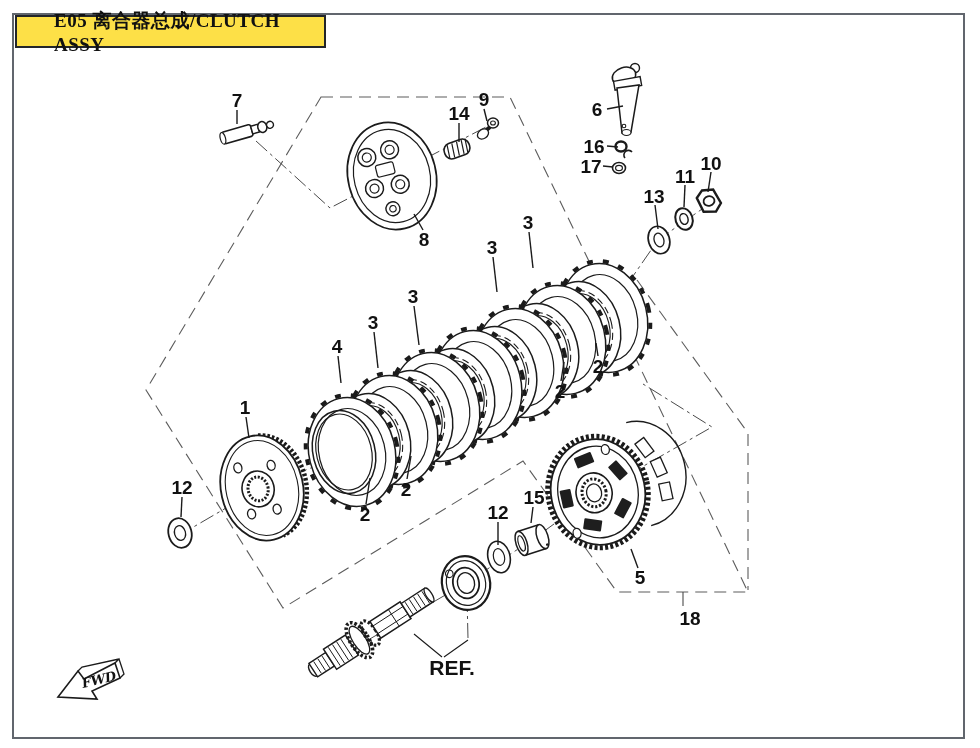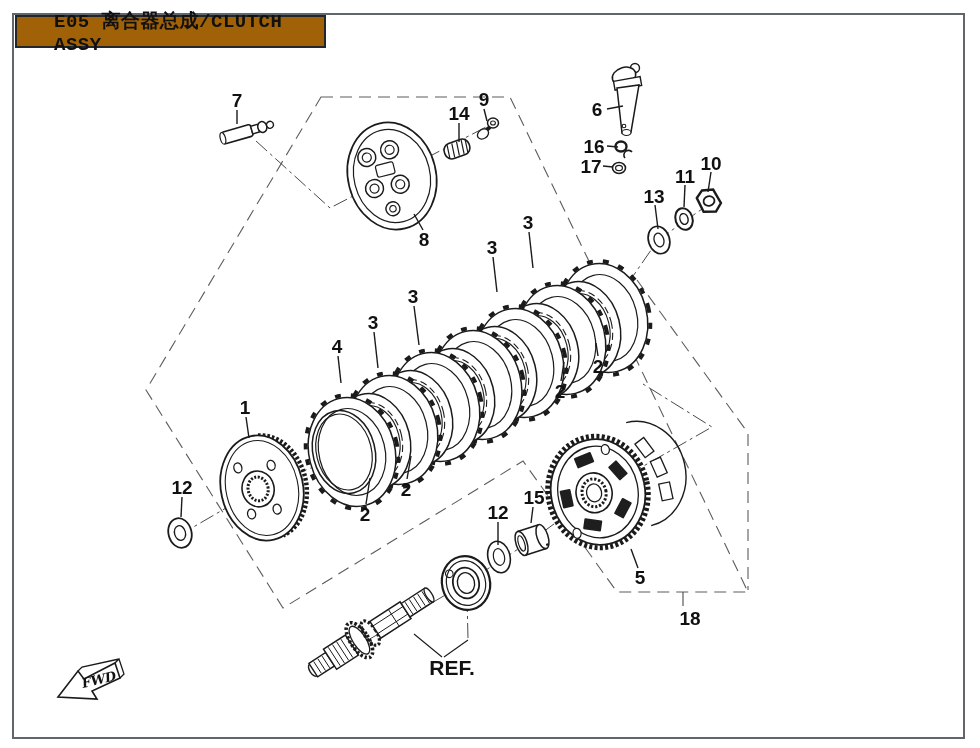--- a/index.html
+++ b/index.html
@@ -1,24 +1,24 @@
 <!DOCTYPE html>
 <html><head>
 <meta charset="utf-8">
 <style>
   html,body{margin:0;padding:0;background:#fff;}
   .page{position:relative;width:980px;height:748px;background:#fff;overflow:hidden;
         font-family:"Liberation Sans",sans-serif;}
   .frame{position:absolute;left:12px;top:13px;width:953px;height:726px;
          border:2px solid #61666d;box-sizing:border-box;}
   .titlebox{position:absolute;left:15px;top:15px;width:311px;height:33px;
-            background:#a16207;border:2px solid #23262a;box-sizing:border-box;
+            background:#fde047;border:2px solid #23262a;box-sizing:border-box;
             display:flex;align-items:center;padding-left:37px;
             font-size:19px;font-weight:bold;color:#111;letter-spacing:0.5px;
-            font-family:Liberation Mono, monospace;}
+            font-family:Liberation Serif, serif;}
   svg{position:absolute;left:0;top:0;}
   svg *{vector-effect:non-scaling-stroke;}
   .ink{stroke:#1b1b1b;fill:none;}
   .wfill{stroke:#1b1b1b;fill:#ffffff;}
   .dash{stroke:#5c5c5c;stroke-width:1.1;fill:none;stroke-dasharray:12 7;}
   .axis{stroke:#4a4a4a;stroke-width:1;fill:none;stroke-dasharray:15 4 3 4;}
   .ldr{stroke:#1b1b1b;stroke-width:1.4;fill:none;}
   .lbl{font-family:"Liberation Sans",sans-serif;font-size:19px;font-weight:bold;
        fill:#111;text-anchor:middle;}
   .reflbl{font-family:"Liberation Sans",sans-serif;font-size:21px;font-weight:bold;

